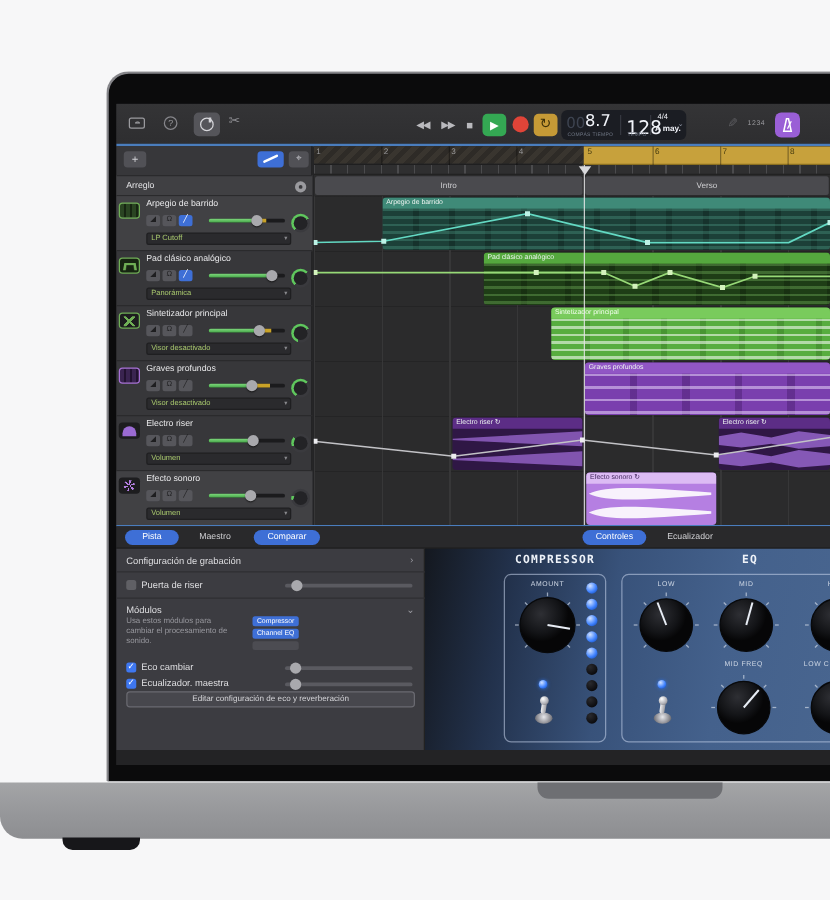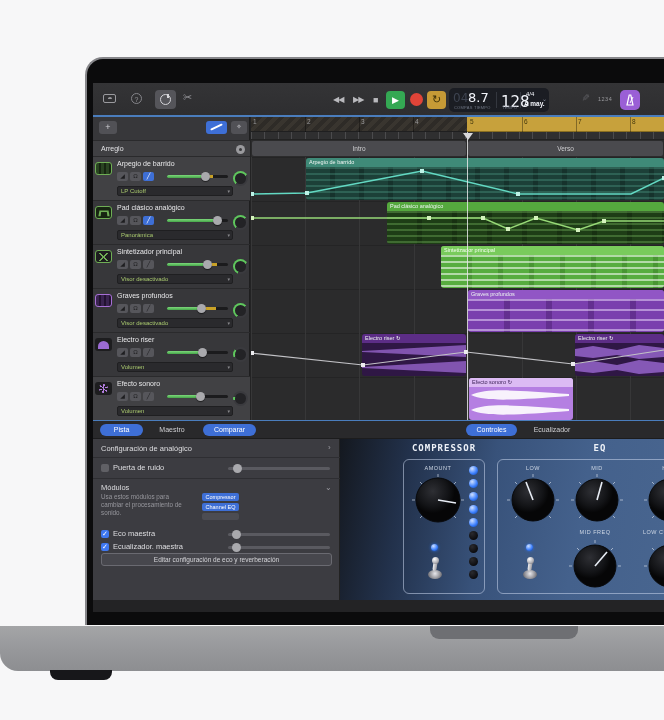--- a/index.html
+++ b/index.html
@@ -123,21 +123,21 @@
     <div class="abs tbicon" style="left:90px;top:9px;font-size:11px;color:#8f8f94;">✂</div>
 
     <div class="abs transport" style="left:240px;top:8px;">◀◀</div>
     <div class="abs transport" style="left:260px;top:8px;">▶▶</div>
     <div class="abs transport" style="left:280px;top:8px;font-size:9px;">■</div>
     <div class="abs" id="play-btn" style="left:293px;top:8px;">▶</div>
     <div class="abs" id="record-btn" style="left:317px;top:10px;"></div>
     <div class="abs" id="cycle-btn" style="left:334px;top:8px;">↻</div>
 
     <div class="abs" id="lcd">
-      <span class="abs" style="left:4px;top:3px;font-family:'DejaVu Sans',sans-serif;font-size:12px;color:#3d4350;">04</span>
+      <span class="abs" style="left:4px;top:3px;font-family:'DejaVu Sans',sans-serif;font-size:12px;color:#3d4350;">00</span>
       <span class="abs" style="left:19px;top:2px;font-family:'DejaVu Sans',sans-serif;font-size:13px;color:#f2f4fa;">8.7</span>
       <span class="abs lcd-sub" style="left:5px;top:17px;">COMPÁS</span>
       <span class="abs lcd-sub" style="left:25px;top:17px;">TIEMPO</span>
       <div class="abs lcd-div" style="left:47px;"></div>
       <span class="abs" style="left:52px;top:5px;font-family:'DejaVu Sans',sans-serif;font-size:15px;color:#f2f4fa;">128</span>
       <span class="abs lcd-sub" style="left:53px;top:17px;">TEMPO</span>
       <div class="abs lcd-div" style="left:71px;"></div>
       <span class="abs" style="left:77px;top:3px;font-size:6px;color:#f2f4fa;">4/4</span>
       <span class="abs" style="left:75px;top:12px;font-size:6.5px;font-weight:bold;color:#f2f4fa;">A may.</span>
       <span class="abs" style="left:93px;top:7px;font-size:6px;color:#8a90a0;">⌄</span>
@@ -373,44 +373,44 @@
 
   <div class="abs" id="tabstrip">
     <div class="abs pill blue" style="left:7px;width:43px;">Pista</div>
     <div class="abs pill plain" style="left:55px;width:48px;">Maestro</div>
     <div class="abs pill blue" style="left:110px;width:53px;">Comparar</div>
     <div class="abs pill blue" style="left:373px;width:51px;">Controles</div>
     <div class="abs pill plain" style="left:428px;width:62px;">Ecualizador</div>
   </div>
 
   <div class="abs" id="inspector">
-    <span class="abs insp-label" style="left:8px;top:5px;">Configuración de analógico</span>
+    <span class="abs insp-label" style="left:8px;top:5px;">Configuración de grabación</span>
     <span class="abs chev" style="left:235px;top:4px;">›</span>
     <div class="abs insp-div" style="top:18px;"></div>
 
     <div class="abs checkbox" style="left:8px;top:25px;"></div>
-    <span class="abs insp-label" style="left:20px;top:24px;">Puerta de ruido</span>
+    <span class="abs insp-label" style="left:20px;top:24px;">Puerta de riser</span>
     <div class="abs hslider" style="left:135px;top:28px;width:102px;">
         <div class="hthumb" style="left:5px;"></div>
       </div>
     <div class="abs insp-div" style="top:39px;"></div>
 
     <span class="abs insp-label" style="left:8px;top:44px;">Módulos</span>
     <span class="abs chev" style="left:232px;top:44px;">⌄</span>
     <div class="abs" id="modules-hint">
       <div>Usa estos módulos para</div>
         <div>cambiar el procesamiento de</div>
         <div>sonido.</div>
     </div>
     <div class="abs mod-btn" style="left:109px;top:54px;">Compressor</div>
     <div class="abs mod-btn" style="left:109px;top:64px;">Channel EQ</div>
     <div class="abs" style="left:109px;top:74px;width:37px;height:7px;background:#4c4c52;border-radius:2px;"></div>
 
     <div class="abs checkbox on" style="left:8px;top:91px;">✓</div>
-    <span class="abs insp-label" style="left:20px;top:90px;">Eco maestra</span>
+    <span class="abs insp-label" style="left:20px;top:90px;">Eco cambiar</span>
     <div class="abs hslider" style="left:135px;top:94px;width:102px;">
         <div class="hthumb" style="left:4px;"></div>
       </div>
 
     <div class="abs checkbox on" style="left:8px;top:104px;">✓</div>
     <span class="abs insp-label" style="left:20px;top:103px;">Ecualizador. maestra</span>
     <div class="abs hslider" style="left:135px;top:107px;width:102px;">
         <div class="hthumb" style="left:4px;"></div>
       </div>
 

